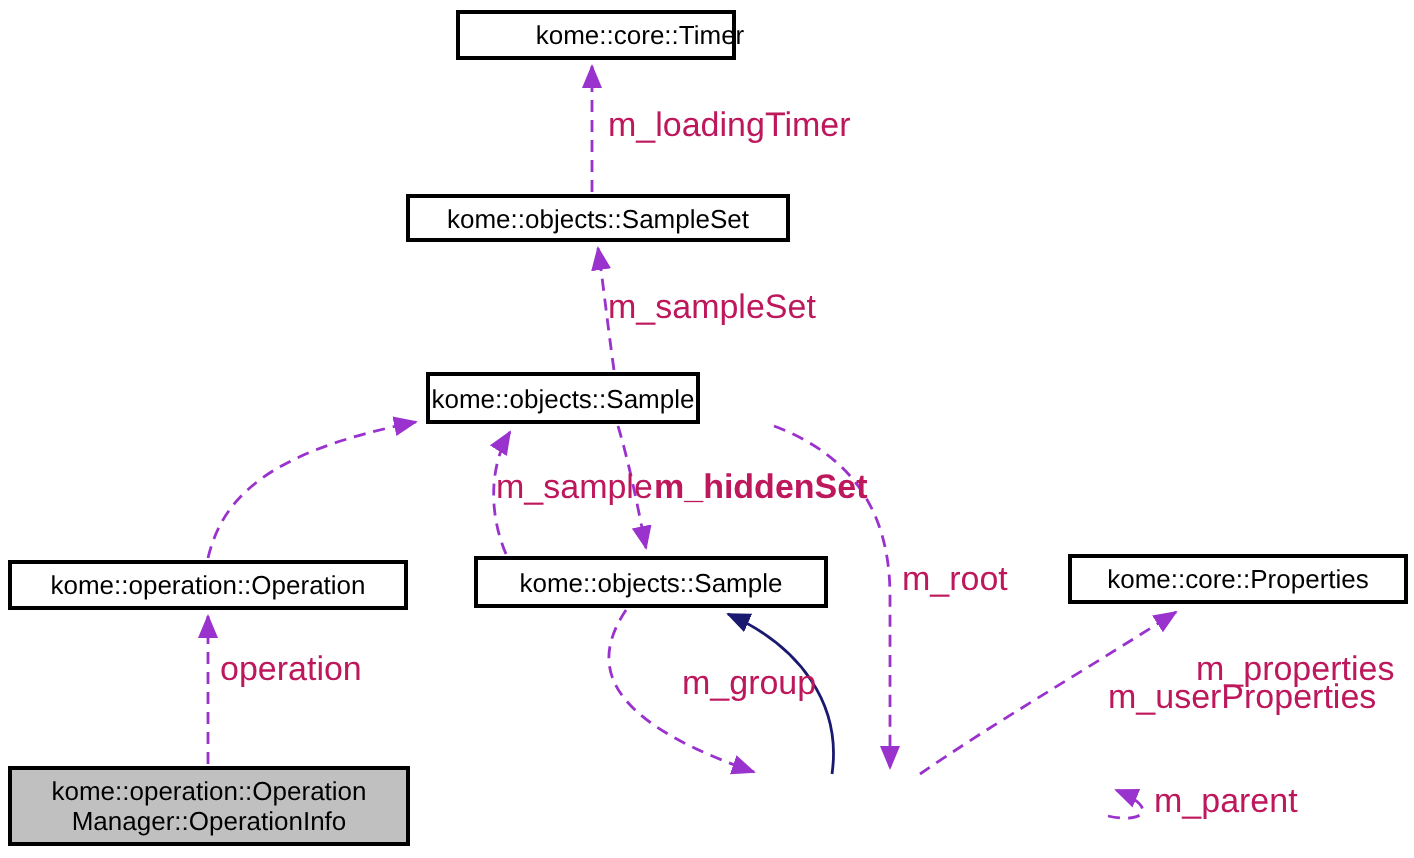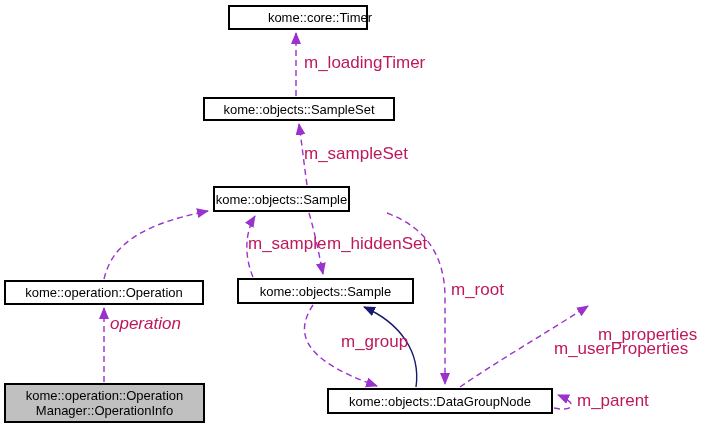--- a/index.html
+++ b/index.html
@@ -37,23 +37,23 @@
   #n-operation{left:4px;top:280px;width:200px;height:25px;}
   #n-dataset{left:237px;top:278px;width:177px;height:26px;}
   #n-properties{left:534px;top:277px;width:170px;height:25px;}
   #n-datagroupnode{left:327px;top:388px;width:226px;height:26px;}
   #n-operationinfo{left:4px;top:383px;width:201px;height:40px;}
   
   #l-loadingtimer{left:304px;top:56px;}
   #l-sampleset{left:304px;top:147px;}
   #l-targetsample{left:126px;top:237px;}
   #l-sample{left:248px;top:237px;}
-  #l-hiddenset{left:327px;top:237px;}
+  #l-hiddenset{left:327px;top:237px;font-weight:bold;}
   #l-root{left:451px;top:283px;}
-  #l-operation{left:110px;top:317px;font-style:italic;}
+  #l-operation{left:110px;top:328px;}
   #l-group{left:341px;top:335px;text-align:center;}
   #l-properties{left:571px;top:328px;margin-left:27px;}
   #l-userproperties{left:554px;top:342px;}
   #l-parent{left:577px;top:394px;}
 </style>
 </head>
 <body>
 
 <div class="diagram" style="--edge-usage: #9a32cd; --edge-inherit: #191970; --node-border: #000000; --node-fill: #ffffff; --node-highlight: #c0c0c0;">
 
@@ -78,21 +78,21 @@
     <path class="edge solid" d="M416,387 C421,352 400,323 364,307" marker-end="url(#ah-inherit)"></path>
     <path class="edge" d="M460,387 C496,362 546,333 588,306" marker-end="url(#ah-usage)"></path>
     <path class="edge" d="M554,408 C572,412 580,404 558,395" marker-end="url(#ah-usage)"></path>
   </svg>
 
   <div class="node" id="n-timer">kome::core::Timer</div>
   <div class="node" id="n-sampleset">kome::objects::SampleSet</div>
   <div class="node" id="n-sample">kome::objects::Sample</div>
   <div class="node" id="n-operation">kome::operation::Operation</div>
   <div class="node" id="n-dataset">kome::objects::Sample</div>
-  <div class="node" id="n-datagroupnode">kome::objects::DataGroupNode</div>
+  <div class="node" id="n-properties">kome::core::Properties</div>
   <div class="node twoline highlight" id="n-operationinfo">
     <div>kome::operation::Operation</div>
     <div>Manager::OperationInfo</div>
   </div>
 
   <div class="elabel" id="l-loadingtimer">m_loadingTimer</div>
   <div class="elabel" id="l-sampleset">m_sampleSet</div>
   <div class="elabel" id="l-sample">m_sample</div>
   <div class="elabel" id="l-hiddenset">m_hiddenSet</div>
   <div class="elabel" id="l-root">m_root</div>

